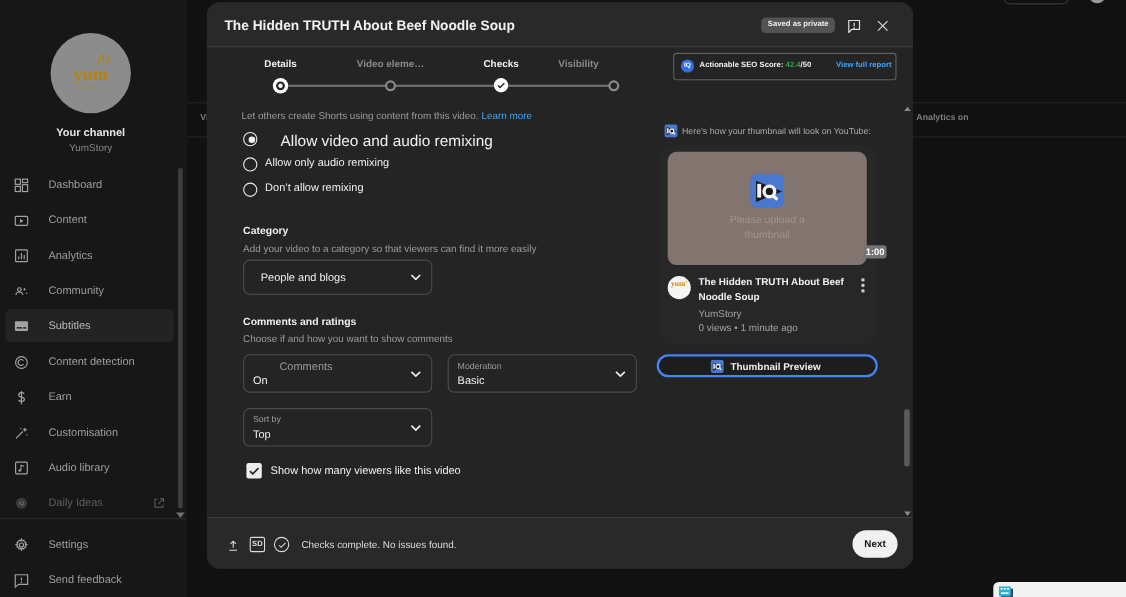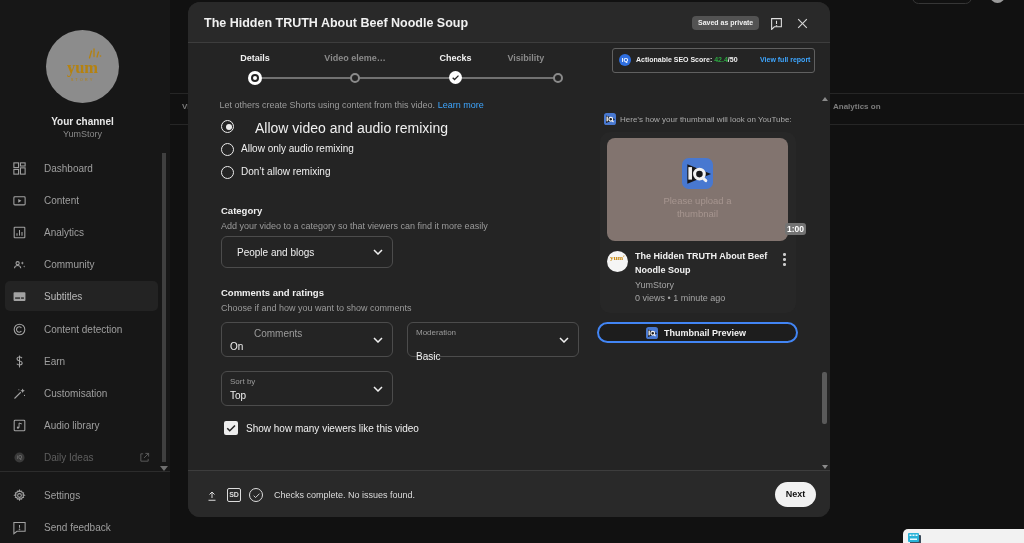--- a/index.html
+++ b/index.html
@@ -205,21 +205,21 @@
 <div class="help" style="left:33px;top:301px;">Choose if and how you want to show comments</div>
 <div class="sel" style="left:33px;top:320px;height:35px;">
       <div class="abs" style="left:8px;top:5px;font-size:10px;color:#9b9b9b;margin-left:24px;">Comments</div>
       <div class="abs" style="left:8px;top:18px;font-size:10px;">On</div>
       <svg class="chev" viewBox="0 0 10 6" fill="none" stroke="#f0f0f0" stroke-width="1.5">
         <path d="M1 1 l4 4 l4 -4"></path>
       </svg>
     </div>
 <div class="sel" style="left:219px;top:320px;height:35px;">
       <div class="abs" style="left:8px;top:5px;font-size:8px;color:#9b9b9b;">Moderation</div>
-      <div class="abs" style="left:8px;top:18px;font-size:10px;margin-top:10px;">Basic</div>
+      <div class="abs" style="left:8px;top:18px;font-size:10px;">Basic</div>
       <svg class="chev" viewBox="0 0 10 6" fill="none" stroke="#f0f0f0" stroke-width="1.5">
         <path d="M1 1 l4 4 l4 -4"></path>
       </svg>
     </div>
 <div class="sel" style="left:33px;top:369px;height:35px;">
       <div class="abs" style="left:8px;top:5px;font-size:8px;color:#9b9b9b;">Sort by</div>
       <div class="abs" style="left:8px;top:18px;font-size:10px;">Top</div>
       <svg class="chev" viewBox="0 0 10 6" fill="none" stroke="#f0f0f0" stroke-width="1.5">
         <path d="M1 1 l4 4 l4 -4"></path>
       </svg>

